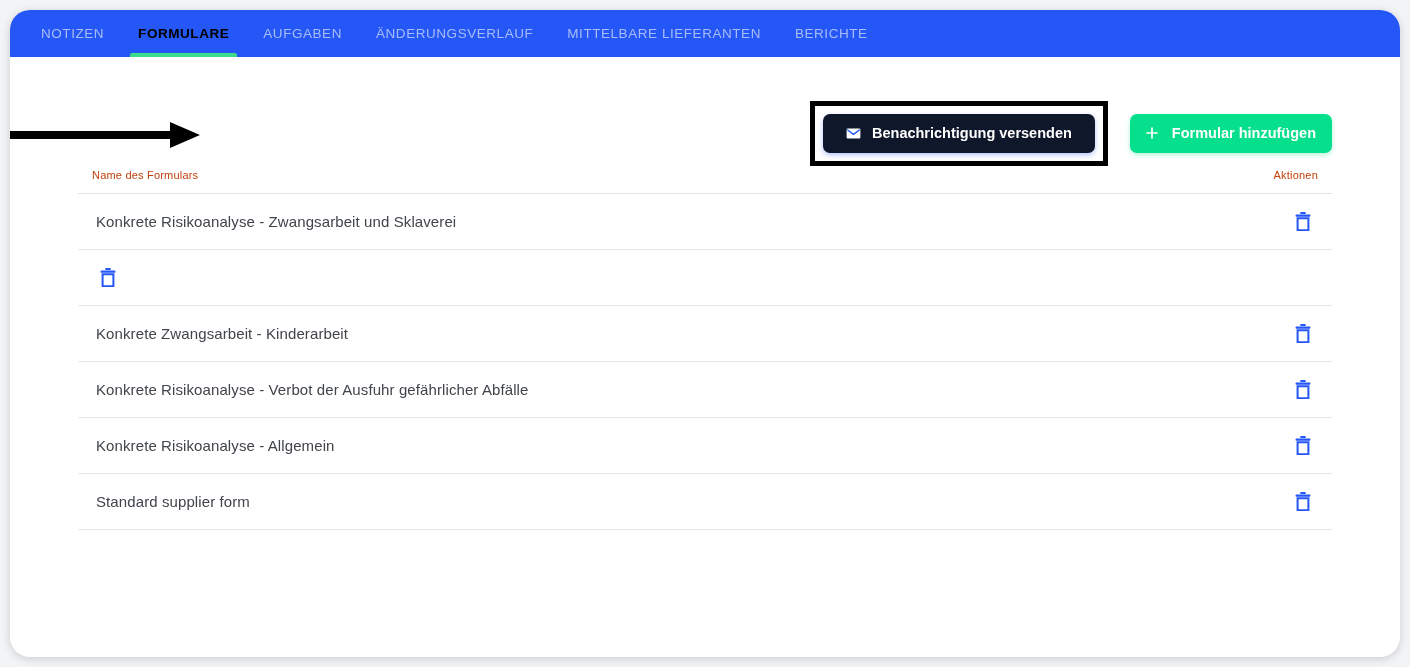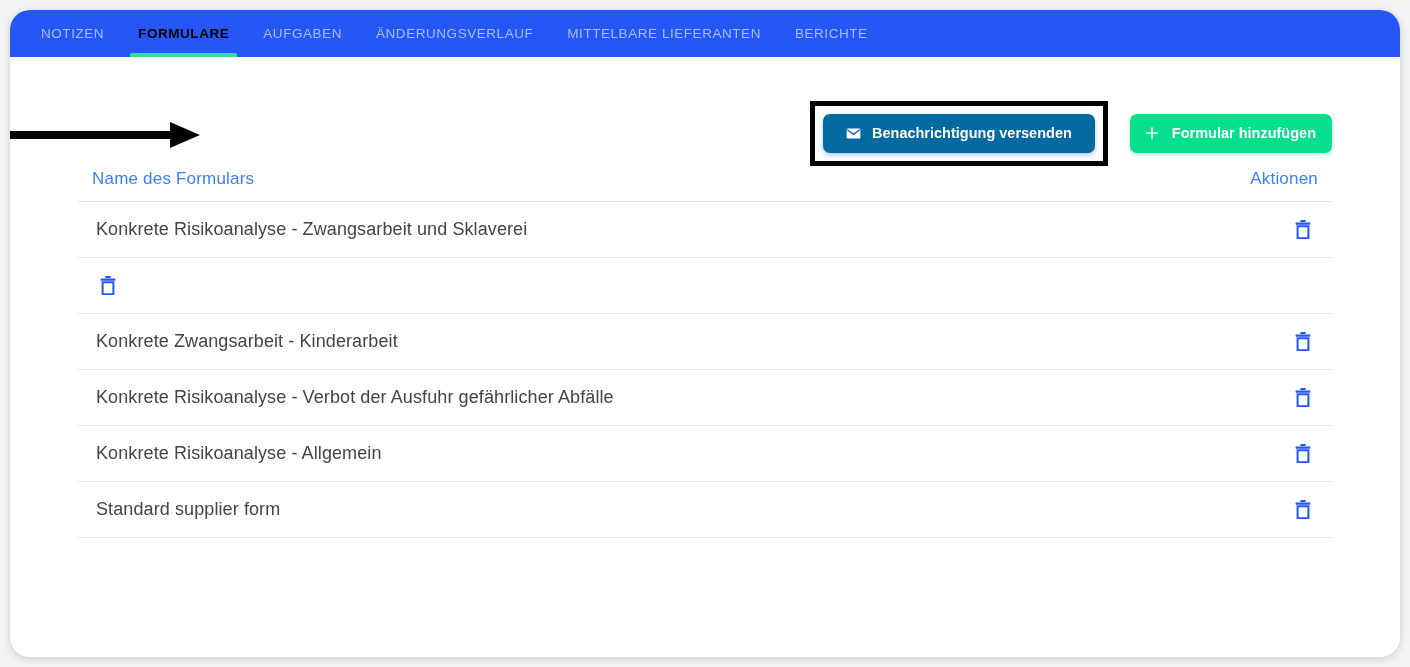--- a/index.html
+++ b/index.html
@@ -95,21 +95,21 @@
     padding: 0 23px;
     font-family: inherit;
     font-size: 14.5px;
     font-weight: 700;
     color: #ffffff;
     cursor: pointer;
     white-space: nowrap;
   }
 
   .btn-notify {
-    background: #0369a1;
+    background: #0f172a;
     box-shadow: 0 2px 5px rgba(36,87,245,0.35);
   }
 
   .btn-add {
     background: #06df8b;
     box-shadow: 0 2px 5px rgba(6,223,139,0.3);
     padding: 0 16px;
     gap: 14px;
   }
 
@@ -139,37 +139,37 @@
 
   #table-head {
     display: flex;
     justify-content: space-between;
     align-items: flex-end;
     padding: 0 14px 12px 14px;
     border-bottom: 1px solid #e0e2e6;
   }
 
   .col-head {
-    font-size: 17px;
+    font-size: 11px;
     font-weight: 400;
-    color: #3b82f6;
+    color: #c2410c;
     letter-spacing: 0.2px;
   }
 
   .table-row {
     display: flex;
     justify-content: space-between;
     align-items: center;
     height: 56px;
     padding: 0 14px 0 18px;
     border-bottom: 1px solid #e6e7ea;
   }
 
   .row-name {
-    font-size: 18px;
+    font-size: 15px;
     color: #40444b;
     letter-spacing: 0.1px;
   }
 
   .delete-btn {
     background: none;
     border: none;
     padding: 4px;
     cursor: pointer;
     line-height: 0;

